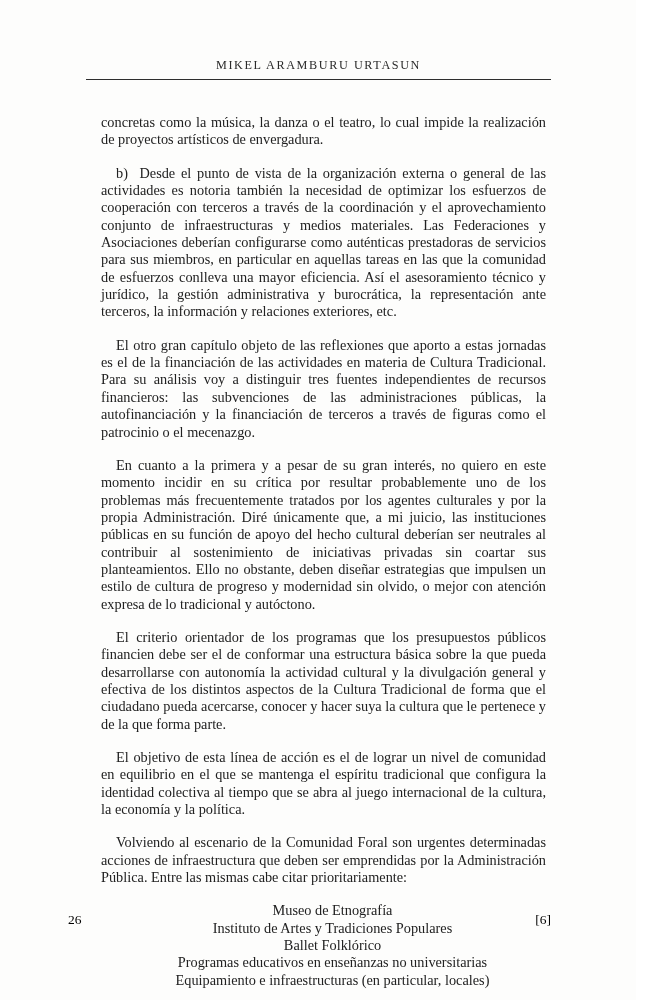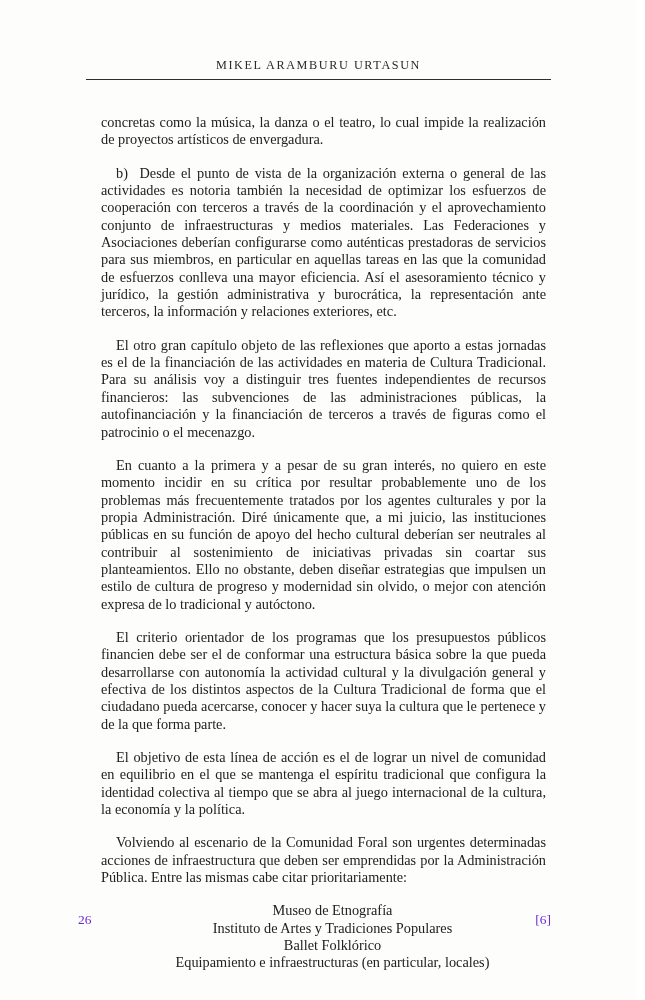--- a/index.html
+++ b/index.html
@@ -51,27 +51,27 @@
     margin: 14px 0 13px 0;
     padding: 0 0 0 18px;
     text-align: center;
   }
   .prio-list li {
     margin: 0;
   }
   .footer {
     position: absolute;
     top: 912px;
-    left: 78px;
+    left: 68px;
     right: 85px;
     display: flex;
     justify-content: space-between;
     align-items: baseline;
     font-size: 13.5px;
-    color: #6d28d9;
+    color: #000000;
   }
 </style>
 </head>
 <body>
 
 <div class="page">
 
   <div class="running-header">MIKEL ARAMBURU URTASUN</div>
 
   <div class="body-text">
@@ -80,20 +80,21 @@
     <p>El otro gran capítulo objeto de las reflexiones que aporto a estas jornadas es el de la financiación de las actividades en materia de Cultura Tradicional. Para su análisis voy a distinguir tres fuentes independientes de recursos financieros: las subvenciones de las administraciones públicas, la autofinanciación y la financiación de terceros a través de figuras como el patrocinio o el mecenazgo.</p>
     <p>En cuanto a la primera y a pesar de su gran interés, no quiero en este momento incidir en su crítica por resultar probablemente uno de los problemas más frecuentemente tratados por los agentes culturales y por la propia Administración. Diré únicamente que, a mi juicio, las instituciones públicas en su función de apoyo del hecho cultural deberían ser neutrales al contribuir al sostenimiento de iniciativas privadas sin coartar sus planteamientos. Ello no obstante, deben diseñar estrategias que impulsen un estilo de cultura de progreso y modernidad sin olvido, o mejor con atención expresa de lo tradicional y autóctono.</p>
     <p>El criterio orientador de los programas que los presupuestos públicos financien debe ser el de conformar una estructura básica sobre la que pueda desarrollarse con autonomía la actividad cultural y la divulgación general y efectiva de los distintos aspectos de la Cultura Tradicional de forma que el ciudadano pueda acercarse, conocer y hacer suya la cultura que le pertenece y de la que forma parte.</p>
     <p>El objetivo de esta línea de acción es el de lograr un nivel de comunidad en equilibrio en el que se mantenga el espíritu tradicional que configura la identidad colectiva al tiempo que se abra al juego internacional de la cultura, la economía y la política.</p>
     <p>Volviendo al escenario de la Comunidad Foral son urgentes determinadas acciones de infraestructura que deben ser emprendidas por la Administración Pública. Entre las mismas cabe citar prioritariamente:</p>
 
     <ul class="prio-list">
       <li>Museo de Etnografía</li>
       <li>Instituto de Artes y Tradiciones Populares</li>
       <li>Ballet Folklórico</li>
+      <li>Programas educativos en enseñanzas no universitarias</li>
       <li>Equipamiento e infraestructuras (en particular, locales)</li>
     </ul>
 
   </div>
 
   <div class="footer">
     <span>26</span>
     <span>[6]</span>
   </div>
 

